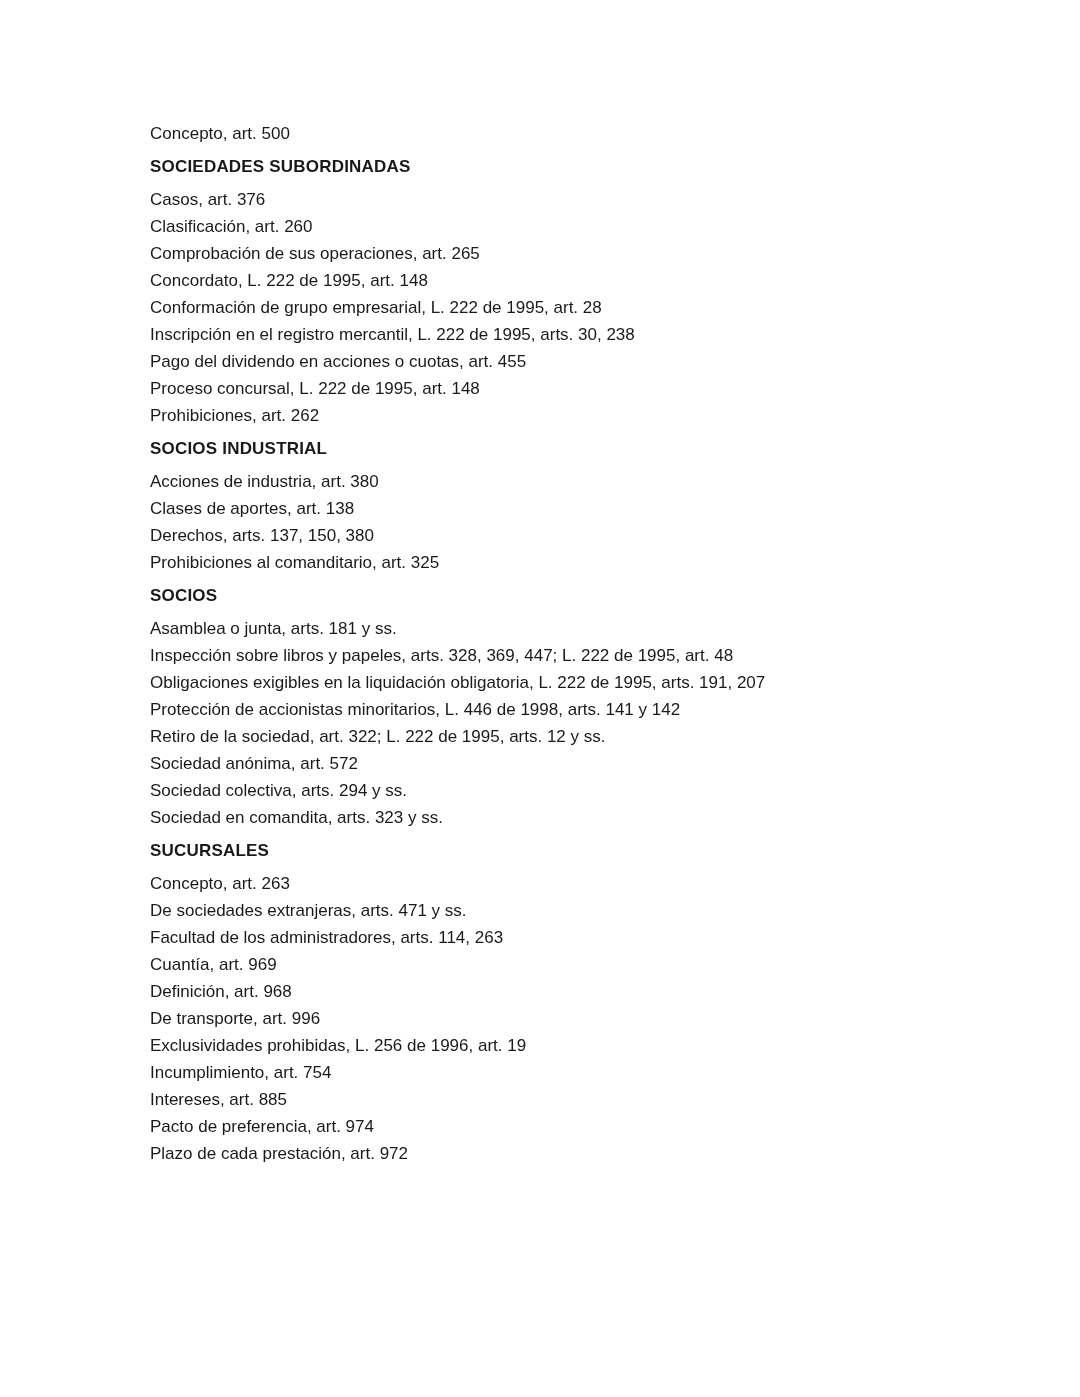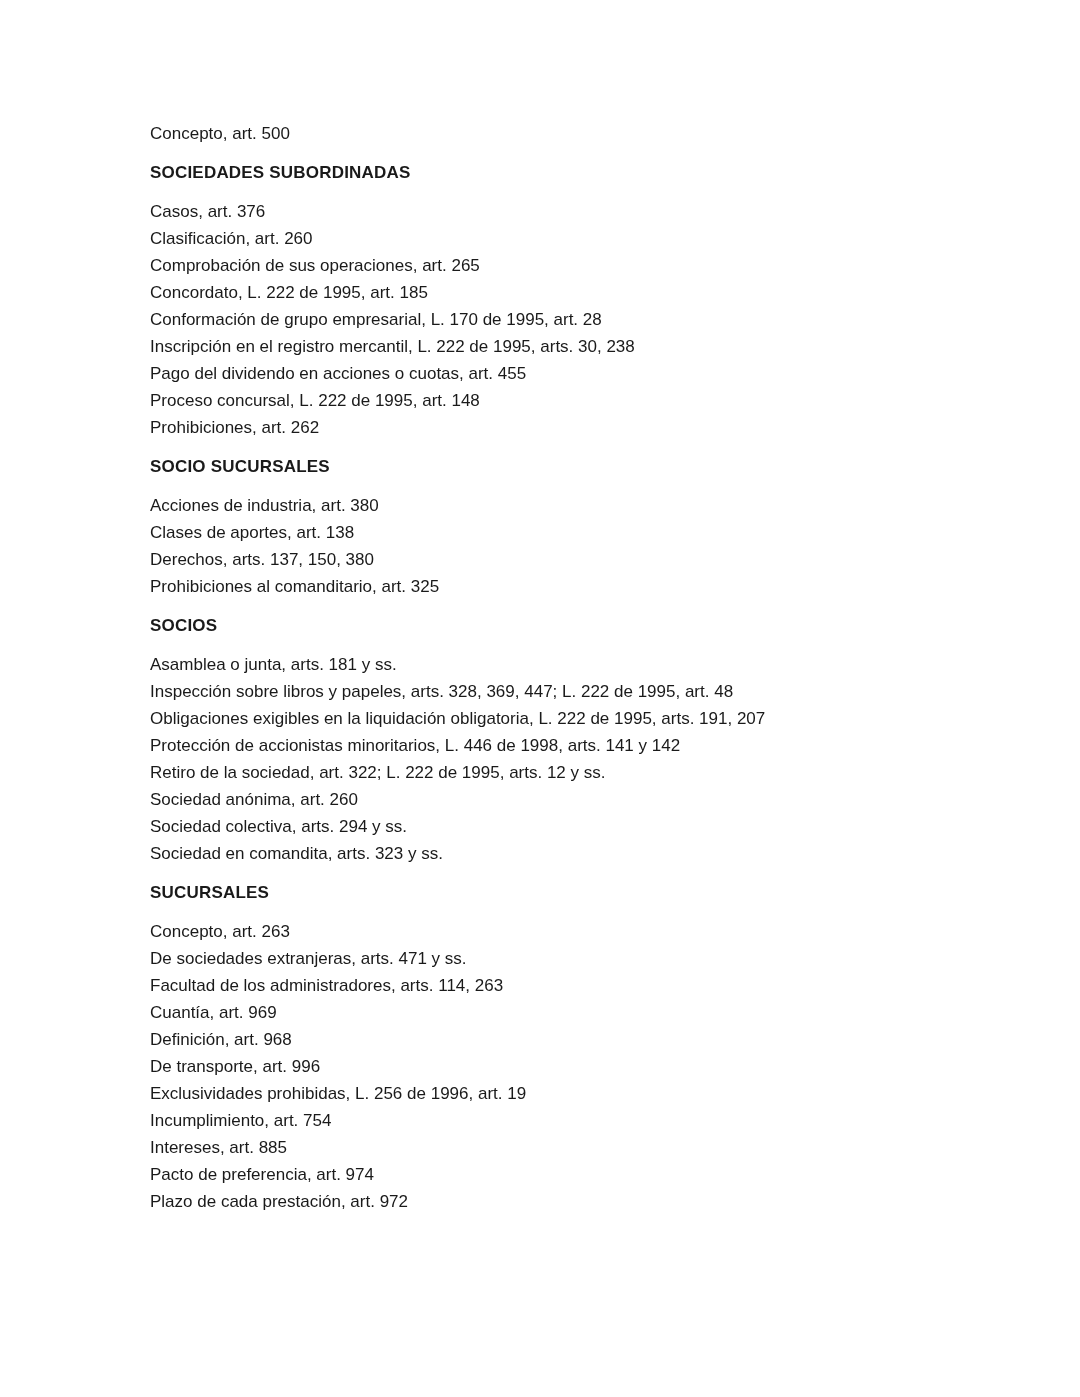--- a/index.html
+++ b/index.html
@@ -23,57 +23,57 @@
     line-height: 27px;
     color: #1a1a1a;
     background: #ffffff;
   }
   .entry {
     margin: 0;
     padding: 0;
     white-space: nowrap;
   }
   .heading {
-    margin: 12px 0;
+    margin: 6px 0;
     padding: 0;
     font-size: 17px;
     font-weight: bold;
     line-height: 27px;
     letter-spacing: 0.2px;
     white-space: nowrap;
   }
 </style>
 </head>
 <body>
 
 <div class="page">
   <p class="entry">Concepto, art. 500</p>
   <div id="sections">
       <h2 class="heading">SOCIEDADES SUBORDINADAS</h2>
       <p class="entry">Casos, art. 376</p>
       <p class="entry">Clasificación, art. 260</p>
       <p class="entry">Comprobación de sus operaciones, art. 265</p>
-      <p class="entry">Concordato, L. 222 de 1995, art. 185</p>
-      <p class="entry">Conformación de grupo empresarial, L. 170 de 1995, art. 28</p>
+      <p class="entry">Concordato, L. 222 de 1995, art. 148</p>
+      <p class="entry">Conformación de grupo empresarial, L. 222 de 1995, art. 28</p>
       <p class="entry">Inscripción en el registro mercantil, L. 222 de 1995, arts. 30, 238</p>
       <p class="entry">Pago del dividendo en acciones o cuotas, art. 455</p>
       <p class="entry">Proceso concursal, L. 222 de 1995, art. 148</p>
       <p class="entry">Prohibiciones, art. 262</p>
-      <h2 class="heading">SOCIO SUCURSALES</h2>
+      <h2 class="heading">SOCIOS INDUSTRIAL</h2>
       <p class="entry">Acciones de industria, art. 380</p>
       <p class="entry">Clases de aportes, art. 138</p>
       <p class="entry">Derechos, arts. 137, 150, 380</p>
       <p class="entry">Prohibiciones al comanditario, art. 325</p>
       <h2 class="heading">SOCIOS</h2>
       <p class="entry">Asamblea o junta, arts. 181 y ss.</p>
       <p class="entry">Inspección sobre libros y papeles, arts. 328, 369, 447; L. 222 de 1995, art. 48</p>
       <p class="entry">Obligaciones exigibles en la liquidación obligatoria, L. 222 de 1995, arts. 191, 207</p>
       <p class="entry">Protección de accionistas minoritarios, L. 446 de 1998, arts. 141 y 142</p>
       <p class="entry">Retiro de la sociedad, art. 322; L. 222 de 1995, arts. 12 y ss.</p>
-      <p class="entry">Sociedad anónima, art. 260</p>
+      <p class="entry">Sociedad anónima, art. 572</p>
       <p class="entry">Sociedad colectiva, arts. 294 y ss.</p>
       <p class="entry">Sociedad en comandita, arts. 323 y ss.</p>
       <h2 class="heading">SUCURSALES</h2>
       <p class="entry">Concepto, art. 263</p>
       <p class="entry">De sociedades extranjeras, arts. 471 y ss.</p>
       <p class="entry">Facultad de los administradores, arts. 114, 263</p>
       <p class="entry">Cuantía, art. 969</p>
       <p class="entry">Definición, art. 968</p>
       <p class="entry">De transporte, art. 996</p>
       <p class="entry">Exclusividades prohibidas, L. 256 de 1996, art. 19</p>

